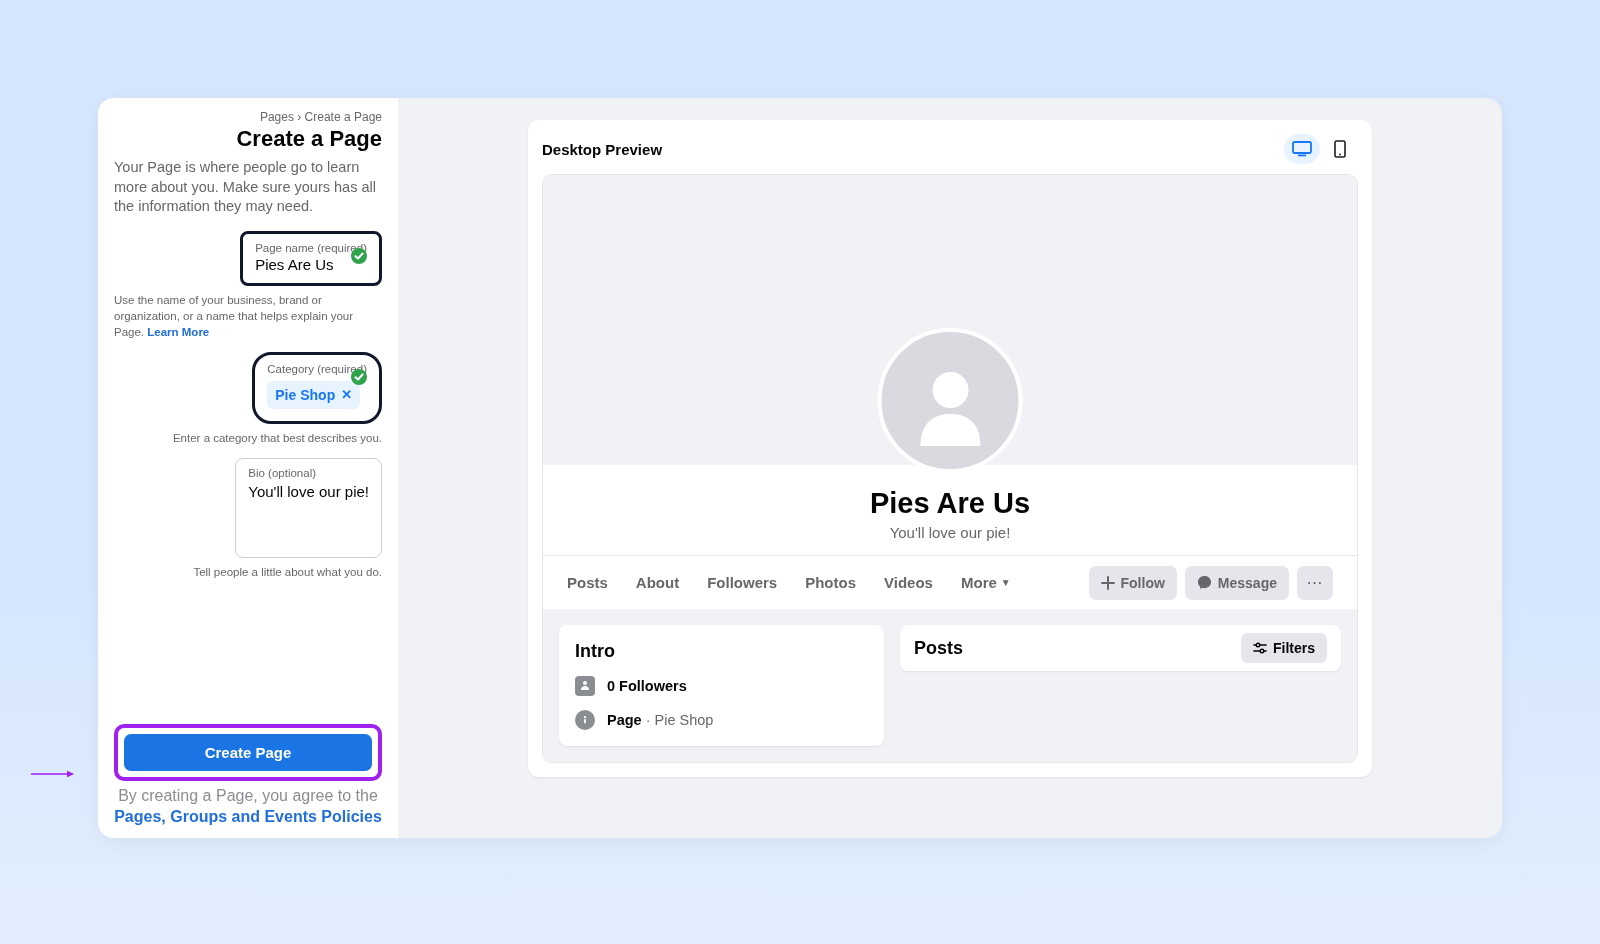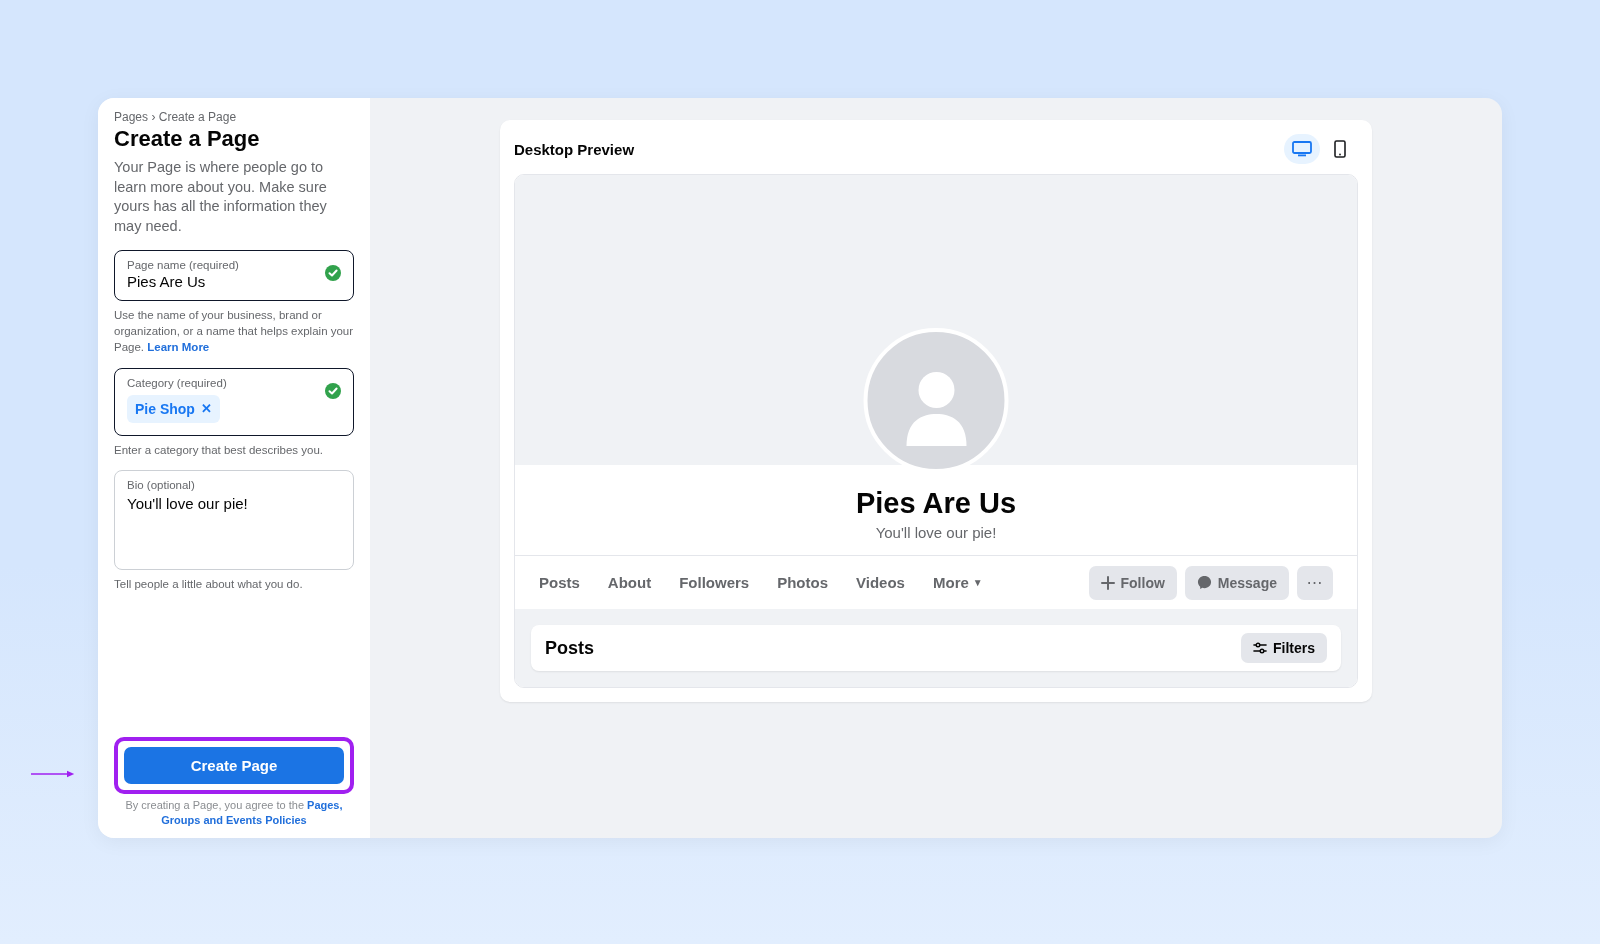--- a/index.html
+++ b/index.html
@@ -17,48 +17,49 @@
     top: 98px;
     width: 1404px;
     height: 740px;
     background: #f0f2f5;
     border-radius: 16px;
     display: flex;
     overflow: visible;
     box-shadow: 0 4px 20px rgba(0,0,0,0.05);
   }
   .sidebar {
-    width: 272px;
+    width: 300px;
     background: #ffffff;
     border-radius: 16px 0 0 16px;
     display: flex;
     flex-direction: column;
     padding: 12px 16px 10px 16px;
     position: relative;
+    align-items: flex-end;
   }
   .breadcrumb {
     font-size: 12px;
     color: #65676b;
     margin-bottom: 2px;
   }
   .breadcrumb a { color: #65676b; text-decoration: none; }
   .sidebar-title {
     font-size: 22px;
     font-weight: 700;
     color: #050505;
     margin-bottom: 6px;
   }
   .sidebar-subtitle {
     font-size: 14.5px;
     color: #65676b;
     line-height: 1.35;
     margin-bottom: 14px;
   }
   .field {
-    border: 1px solid #0f172a;
+    border: 3px solid #0f172a;
     border-radius: 8px;
     padding: 8px 12px 10px 12px;
     position: relative;
     margin-bottom: 6px;
     background: #fff;
   }
   .field-label {
     font-size: 11.5px;
     color: #65676b;
   }
@@ -119,21 +120,21 @@
     background: #1b74e4;
     color: #ffffff;
     border: none;
     border-radius: 7px;
     font-size: 15px;
     font-weight: 600;
     padding: 10px 0;
     cursor: pointer;
   }
   .policy-text {
-    font-size: 11px;
+    font-size: 16px;
     color: #8a8d91;
     text-align: center;
     line-height: 1.35;
   }
   .policy-text a { color: #216fdb; text-decoration:none; font-weight:600;}
   .main-area {
     flex: 1;
     padding: 22px 130px 22px 130px;
     border-radius: 0 16px 16px 0;
   }
@@ -343,21 +344,21 @@
         <circle cx="8" cy="8" r="8" fill="#31a24c"></circle>
         <path d="M4.5 8.2 L7 10.5 L11.6 5.5" stroke="#fff" stroke-width="2" fill="none" stroke-linecap="round" stroke-linejoin="round"></path>
       </svg>
     </div>
     <div class="helper-text">
       <span>Use the name of your business, brand or organization, or a name that helps explain your Page.</span>
       <span> </span>
       <a href="#">Learn More</a>
     </div>
 
-    <div class="field" style="padding-bottom:12px;">
+    <div class="field" style="padding-bottom:12px;border-radius:19px;">
       <div class="field-label">Category (required)</div>
       <div class="chip">
         <span>Pie Shop</span>
         <span class="chip-x">✕</span>
       </div>
       <svg class="field-check" viewBox="0 0 16 16">
         <circle cx="8" cy="8" r="8" fill="#31a24c"></circle>
         <path d="M4.5 8.2 L7 10.5 L11.6 5.5" stroke="#fff" stroke-width="2" fill="none" stroke-linecap="round" stroke-linejoin="round"></path>
       </svg>
     </div>
@@ -438,20 +439,44 @@
                 <span>Message</span>
               </button>
               <button class="ghost-icon-btn">
                 <span style="font-size:16px;letter-spacing:1px;">⋯</span>
               </button>
             </div>
           </div>
         </div>
 
         <div class="content-row">
+          <div class="intro-card">
+            <div class="intro-title">Intro</div>
+            <div class="intro-item">
+              <div class="intro-icon">
+                <svg width="12" height="12" viewBox="0 0 12 12">
+                    <path d="M2 10 C2 7 4 6 6 6 C8 6 10 7 10 10 Z M6 5 A2 2 0 1 0 6 1 A2 2 0 0 0 6 5 Z" fill="#fff"></path>
+                  </svg>
+              </div>
+              <span style="font-weight:600;">0 Followers</span>
+            </div>
+            <div class="intro-item">
+              <div class="intro-icon" style="border-radius:50%;">
+                <svg width="10" height="10" viewBox="0 0 10 10">
+                    <circle cx="5" cy="2.2" r="1.1" fill="#fff"></circle>
+                    <rect x="4.1" y="4" width="1.8" height="4.5" rx="0.9" fill="#fff"></rect>
+                  </svg>
+              </div>
+              <span>
+                <span style="font-weight:600;">Page</span>
+                <span style="color:#65676b;"> · </span>
+                <span style="color:#65676b;">Pie Shop</span>
+              </span>
+            </div>
+          </div>
           <div class="posts-card">
             <div class="posts-title">Posts</div>
             <button class="filters-btn">
               <svg width="14" height="12" viewBox="0 0 14 12">
                 <line x1="1" y1="3" x2="13" y2="3" stroke="#050505" stroke-width="1.6" stroke-linecap="round"></line>
                 <line x1="1" y1="9" x2="13" y2="9" stroke="#050505" stroke-width="1.6" stroke-linecap="round"></line>
                 <circle cx="5" cy="3" r="1.8" fill="#e4e6eb" stroke="#050505" stroke-width="1.4"></circle>
                 <circle cx="9" cy="9" r="1.8" fill="#e4e6eb" stroke="#050505" stroke-width="1.4"></circle>
               </svg>
               <span>Filters</span>

